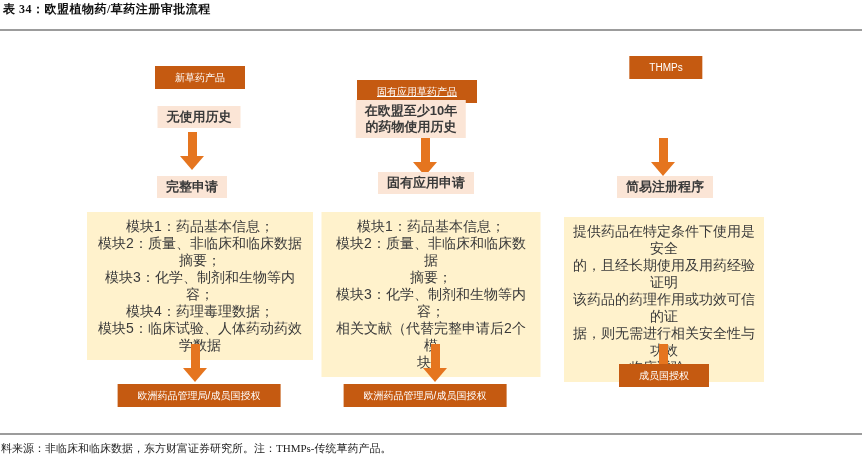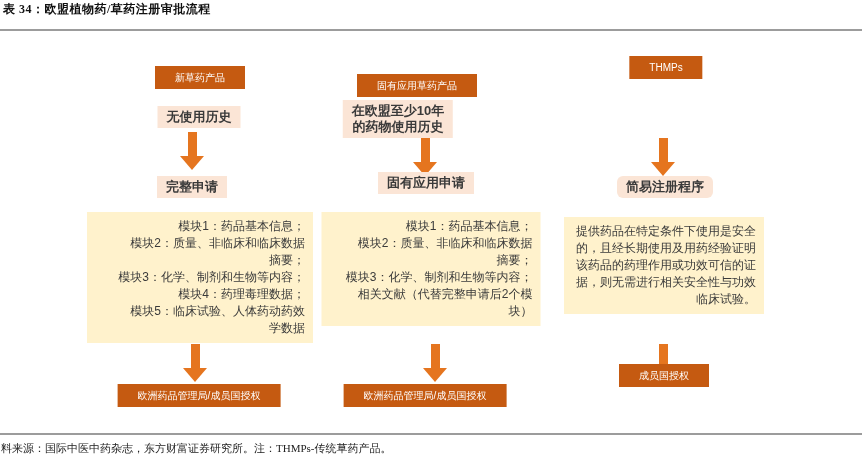--- a/index.html
+++ b/index.html
@@ -31,22 +31,22 @@
     font-size:10px;line-height:17px;padding:3px 20px;
     text-align:left;white-space:nowrap;
   }
   .box-peach{
     background:var(--peach);color:var(--text-dark);
     font-size:13px;line-height:16px;padding:3px 9px;
     text-align:center;white-space:pre-line;font-weight:bold;
   }
   .box-yellow{
     background:var(--light-yellow);color:var(--text-dark);
-    font-size:12px;line-height:17px;padding:6px 8px;
-    text-align:right;white-space:pre-line;
+    font-size:14px;line-height:17px;padding:6px 8px;
+    text-align:center;white-space:pre-line;
   }
   
   .arrow{
     position:absolute;transform:translateX(-50%);
     display:flex;flex-direction:column;align-items:center;
   }
   .arrow-stem{width:9px;height:24px;background:var(--arrow-orange);}
   .arrow-head{
     width:0;height:0;
     border-left:12px solid transparent;border-right:12px solid transparent;
@@ -54,32 +54,32 @@
   }
   
   .c0-hdr {left:200px;top:66px;}
   .c0-hist{left:199px;top:106px;}
   .c0-a1  {left:192px;top:132px;}
   .c0-app {left:192px;top:176px;}
   .c0-req {left:200px;top:212px;width:226px;}
   .c0-a2  {left:195px;top:344px;}
   .c0-auth{left:199px;top:384px;}
   
-  .c1-hdr {left:417px;top:74px;}
-  .c1-hist{left:398px;top:100px;}
+  .c1-hdr {left:417px;top:80px;text-decoration:underline;}
+  .c1-hist{left:411px;top:100px;}
   .c1-a1  {left:425px;top:138px;}
   .c1-app {left:426px;top:172px;}
   .c1-req {left:431px;top:212px;width:219px;}
   .c1-a2  {left:435px;top:344px;}
   .c1-auth{left:425px;top:384px;}
   
   .c2-hdr {left:666px;top:56px;}
   .c2-hist{left:664px;top:100px;}
   .c2-a1  {left:663px;top:138px;}
-  .c2-app {left:665px;top:176px;border-radius:6px;}
+  .c2-app {left:665px;top:176px;}
   .c2-req {left:664px;top:217px;width:200px;}
   .c2-a2  {left:663px;top:344px;}
   .c2-auth{left:664px;top:364px;}
 </style>
 </head>
 <body>
 
 <div class="screen">
 
   <div class="page-title">表 34：欧盟植物药/草药注册审批流程</div>
@@ -136,15 +136,15 @@
 该药品的药理作用或功效可信的证
 据，则无需进行相关安全性与功效
 临床试验。</div>
   <div class="arrow c2-a2">
     <div class="arrow-stem"></div>
     <div class="arrow-head"></div>
   </div>
   <div class="fc-box box-orange c2-auth">成员国授权</div>
 
   <div class="divider divider-bottom"></div>
-  <div class="source-note">料来源：国际中医中药杂志，东方财富证券研究所。注：THMPs-传统草药产品。</div>
+  <div class="source-note">料来源：非临床和临床数据，东方财富证券研究所。注：THMPs-传统草药产品。</div>
 
 </div>
 
 </body></html>

